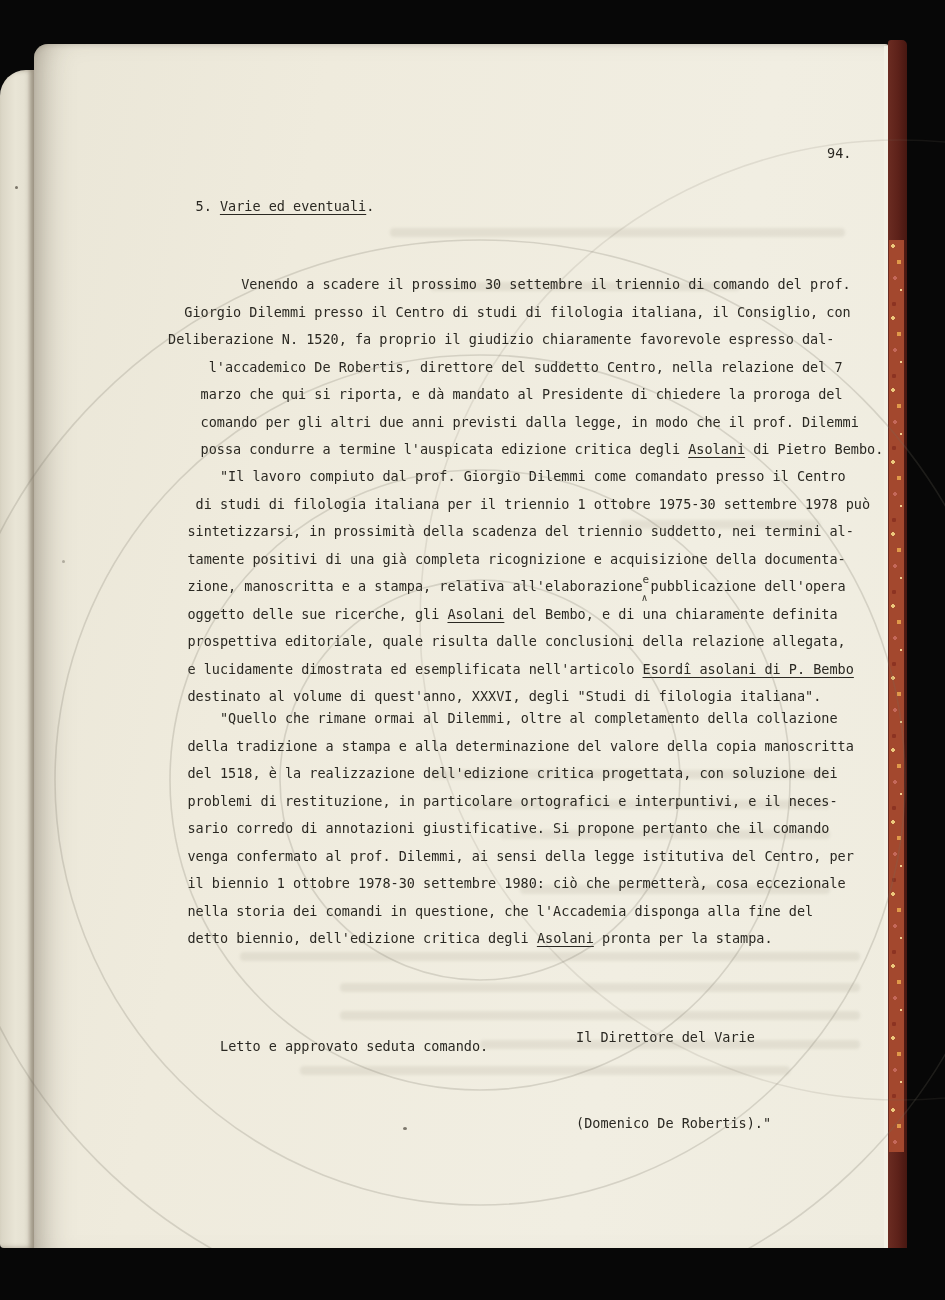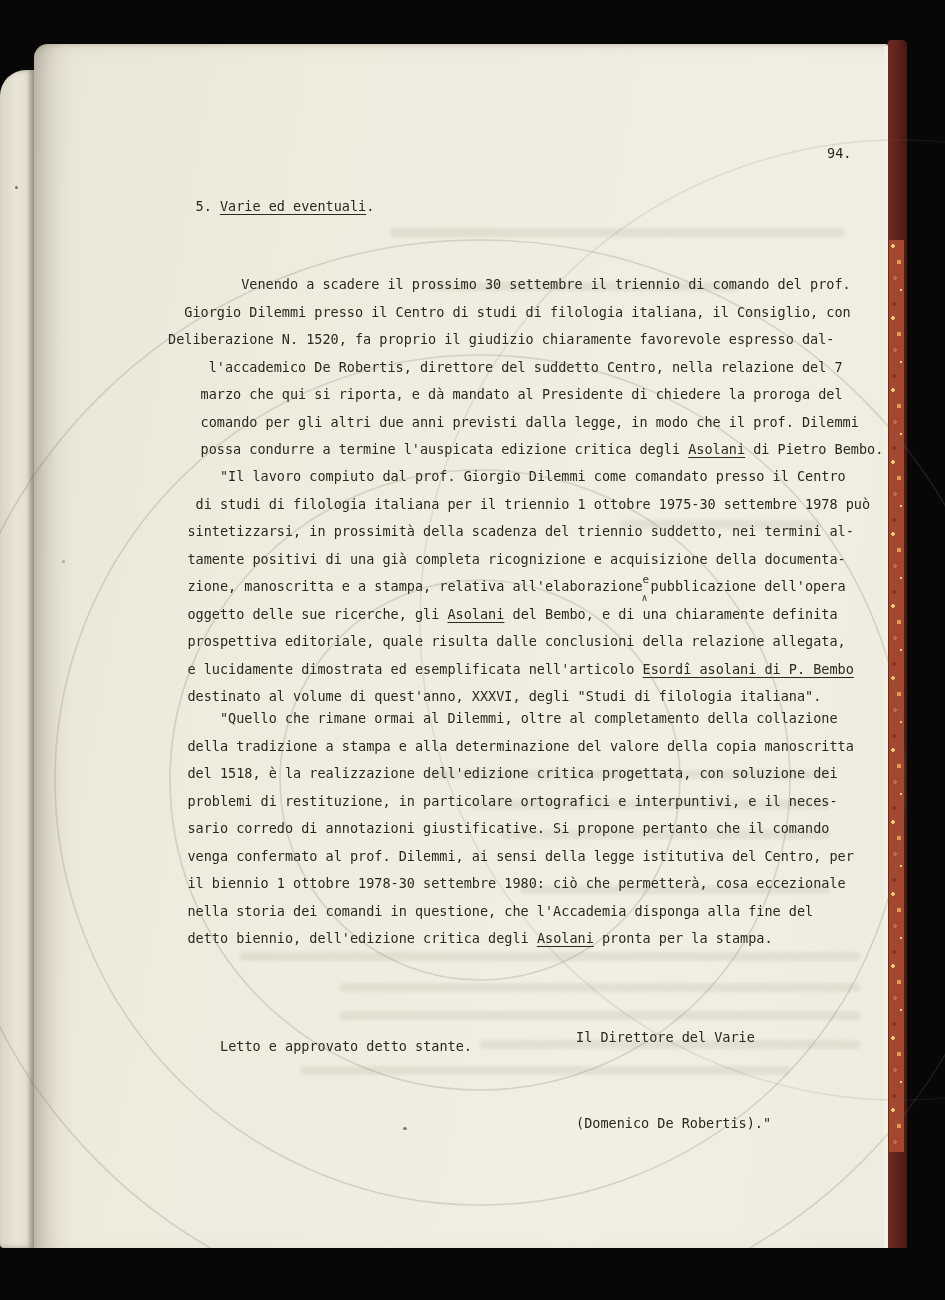--- a/index.html
+++ b/index.html
@@ -93,21 +93,21 @@
 
   <div class="txt" id="page-number">94.</div>
   <div class="txt" id="heading-0"><div class="tline" style="padding-left: 32.52px;"><span>5. </span><span class="u">Varie ed eventuali</span><span>.</span></div></div>
   <div class="txt" id="para-0"><div class="tline" style="padding-left: 73.17px;"><span>Venendo a scadere il prossimo 30 settembre il triennio di comando del prof.</span></div><div class="tline" style="padding-left: 16.26px;"><span>Giorgio Dilemmi presso il Centro di studi di filologia italiana, il Consiglio, con</span></div><div class="tline" style="padding-left: 0px;"><span>Deliberazione N. 1520, fa proprio il giudizio chiaramente favorevole espresso dal-</span></div><div class="tline" style="padding-left: 40.65px;"><span>l'accademico De Robertis, direttore del suddetto Centro, nella relazione del 7</span></div><div class="tline" style="padding-left: 32.52px;"><span>marzo che qui si riporta, e dà mandato al Presidente di chiedere la proroga del</span></div><div class="tline" style="padding-left: 32.52px;"><span>comando per gli altri due anni previsti dalla legge, in modo che il prof. Dilemmi</span></div><div class="tline" style="padding-left: 32.52px;"><span>possa condurre a termine l'auspicata edizione critica degli </span><span class="u">Asolani</span><span> di Pietro Bembo.</span></div></div>
   <div class="txt" id="para-1"><div class="tline" style="padding-left: 56.91px;"><span>"Il lavoro compiuto dal prof. Giorgio Dilemmi come comandato presso il Centro</span></div><div class="tline" style="padding-left: 32.52px;"><span>di studi di filologia italiana per il triennio 1 ottobre 1975-30 settembre 1978 può</span></div><div class="tline" style="padding-left: 24.39px;"><span>sintetizzarsi, in prossimità della scadenza del triennio suddetto, nei termini al-</span></div><div class="tline" style="padding-left: 24.39px;"><span>tamente positivi di una già completa ricognizione e acquisizione della documenta-</span></div><div class="tline" style="padding-left: 24.39px;"><span>zione, manoscritta e a stampa, relativa all'elaborazione</span><span class="caret-ins"><span class="ins-up">e</span><span class="ins-down">∧</span></span><span>pubblicazione dell'opera</span></div><div class="tline" style="padding-left: 24.39px;"><span>oggetto delle sue ricerche, gli </span><span class="u">Asolani</span><span> del Bembo, e di una chiaramente definita</span></div><div class="tline" style="padding-left: 24.39px;"><span>prospettiva editoriale, quale risulta dalle conclusioni della relazione allegata,</span></div><div class="tline" style="padding-left: 24.39px;"><span>e lucidamente dimostrata ed esemplificata nell'articolo </span><span class="u">Esordî asolani di P. Bembo</span></div><div class="tline" style="padding-left: 24.39px;"><span>destinato al volume di quest'anno, XXXVI, degli "Studi di filologia italiana".</span></div></div>
   <div class="txt" id="para-2"><div class="tline" style="padding-left: 56.91px;"><span>"Quello che rimane ormai al Dilemmi, oltre al completamento della collazione</span></div><div class="tline" style="padding-left: 24.39px;"><span>della tradizione a stampa e alla determinazione del valore della copia manoscritta</span></div><div class="tline" style="padding-left: 24.39px;"><span>del 1518, è la realizzazione dell'edizione critica progettata, con soluzione dei</span></div><div class="tline" style="padding-left: 24.39px;"><span>problemi di restituzione, in particolare ortografici e interpuntivi, e il neces-</span></div><div class="tline" style="padding-left: 24.39px;"><span>sario corredo di annotazioni giustificative. Si propone pertanto che il comando</span></div><div class="tline" style="padding-left: 24.39px;"><span>venga confermato al prof. Dilemmi, ai sensi della legge istitutiva del Centro, per</span></div><div class="tline" style="padding-left: 24.39px;"><span>il biennio 1 ottobre 1978-30 settembre 1980: ciò che permetterà, cosa eccezionale</span></div><div class="tline" style="padding-left: 24.39px;"><span>nella storia dei comandi in questione, che l'Accademia disponga alla fine del</span></div><div class="tline" style="padding-left: 24.39px;"><span>detto biennio, dell'edizione critica degli </span><span class="u">Asolani</span><span> pronta per la stampa.</span></div></div>
   <div class="txt" id="signature">
     <div class="tline">Il Direttore del Varie</div>
     <div class="tline">(Domenico De Robertis)."</div>
   </div>
-  <div class="txt tline" id="closing">Letto e approvato detto stante.</div>
+  <div class="txt tline" id="closing">Letto e approvato seduta comando.</div>
 
   <svg class="watermark" width="945" height="1300" viewBox="0 0 945 1300">
     <g fill="none" stroke="#716c5e" stroke-opacity="0.22" stroke-width="1.6">
       <circle cx="480" cy="780" r="200"></circle>
       <circle cx="480" cy="780" r="310"></circle>
       <circle cx="480" cy="780" r="425"></circle>
       <circle cx="480" cy="780" r="540"></circle>
       <circle cx="900" cy="620" r="480" stroke-opacity="0.14"></circle>
     </g>
   </svg>

